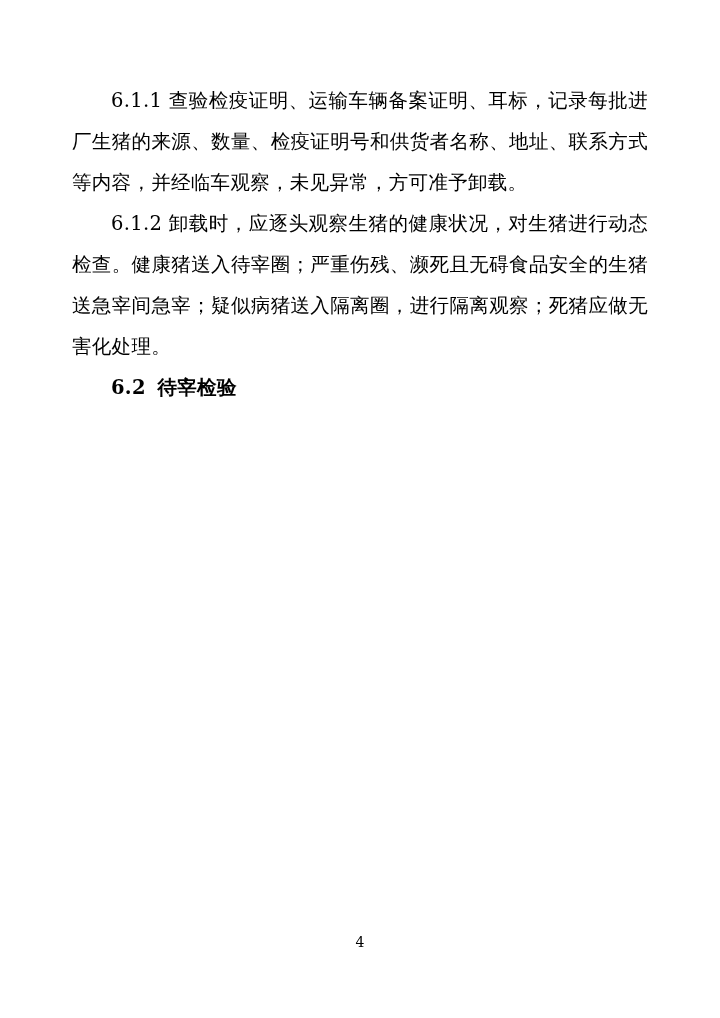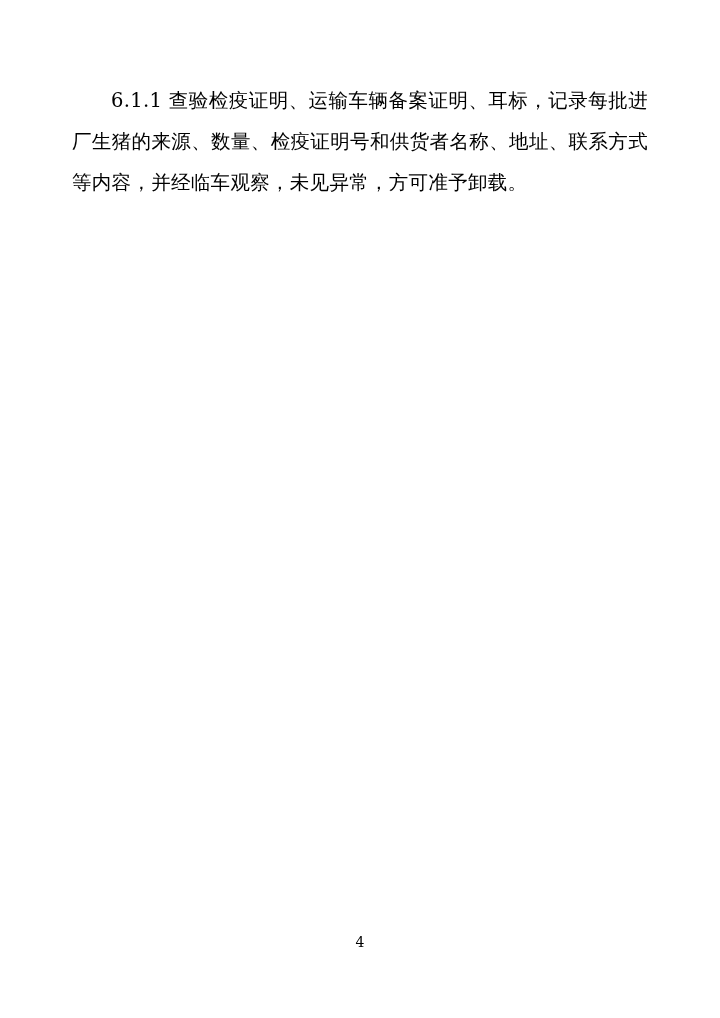--- a/index.html
+++ b/index.html
@@ -56,15 +56,19 @@
     font-family: "DejaVu Serif", "Liberation Serif", serif;
     color: #000000;
   }
 </style>
 </head>
 <body>
 
 <div class="page">
   <div class="body-text">
     <p class="para">6.1.1 查验检疫证明、运输车辆备案证明、耳标，记录每批进厂生猪的来源、数量、检疫证明号和供货者名称、地址、联系方式等内容，并经临车观察，未见异常，方可准予卸载。</p>
+    <p class="para">6.1.2 卸载时，应逐头观察生猪的健康状况，对生猪进行动态检查。健康猪送入待宰圈；严重伤残、濒死且无碍食品安全的生猪送急宰间急宰；疑似病猪送入隔离圈，进行隔离观察；死猪应做无害化处理。</p>
+    <p class="heading">
+      <span class="hnum">6.2</span><span>待宰检验</span>
+    </p>
   </div>
   <div class="page-number">4</div>
 </div>
 
 </body></html>

